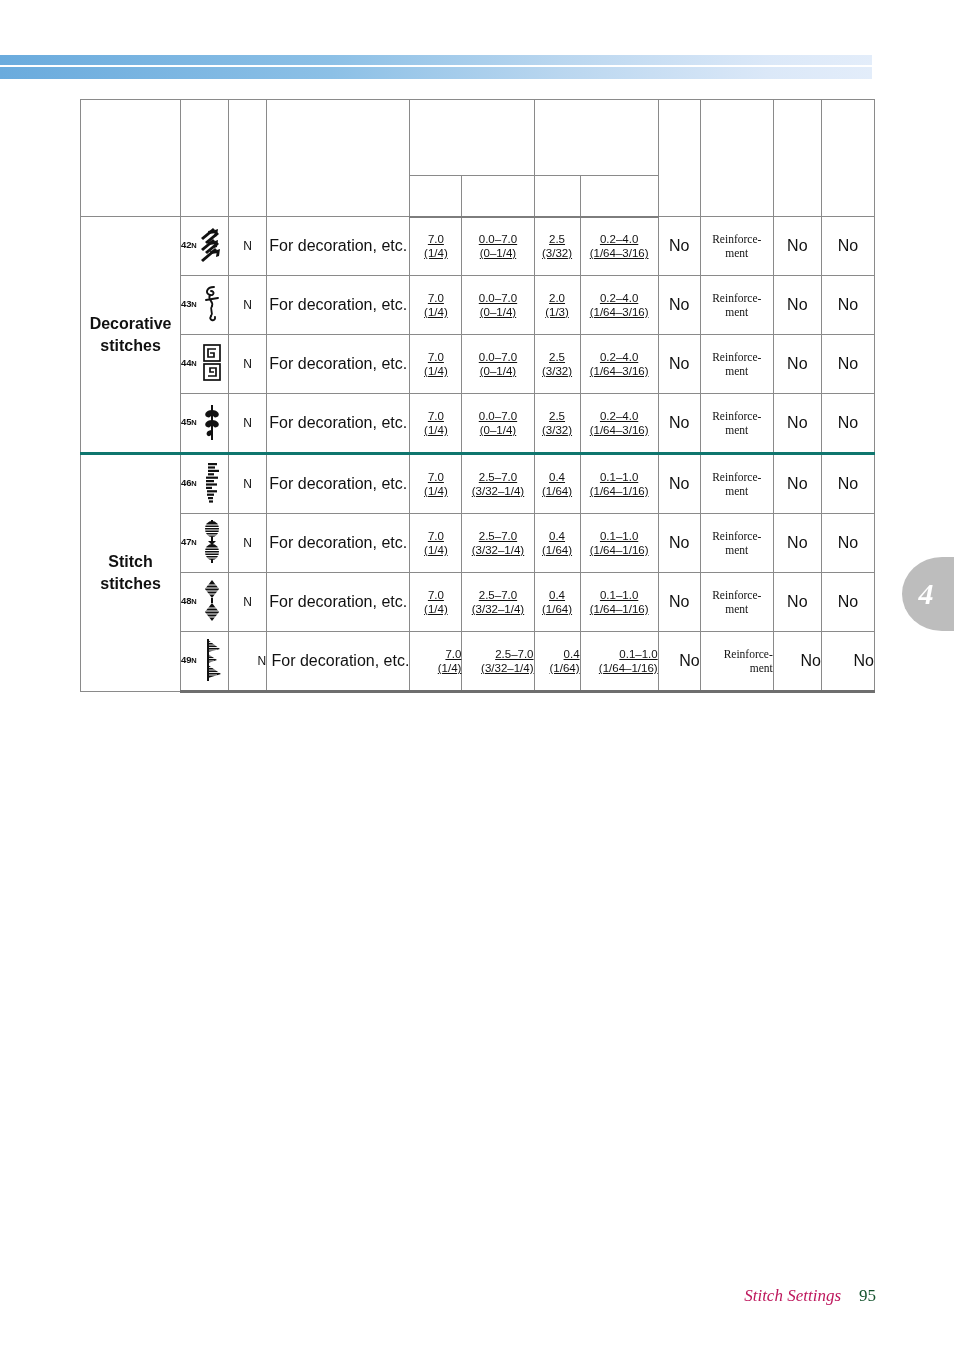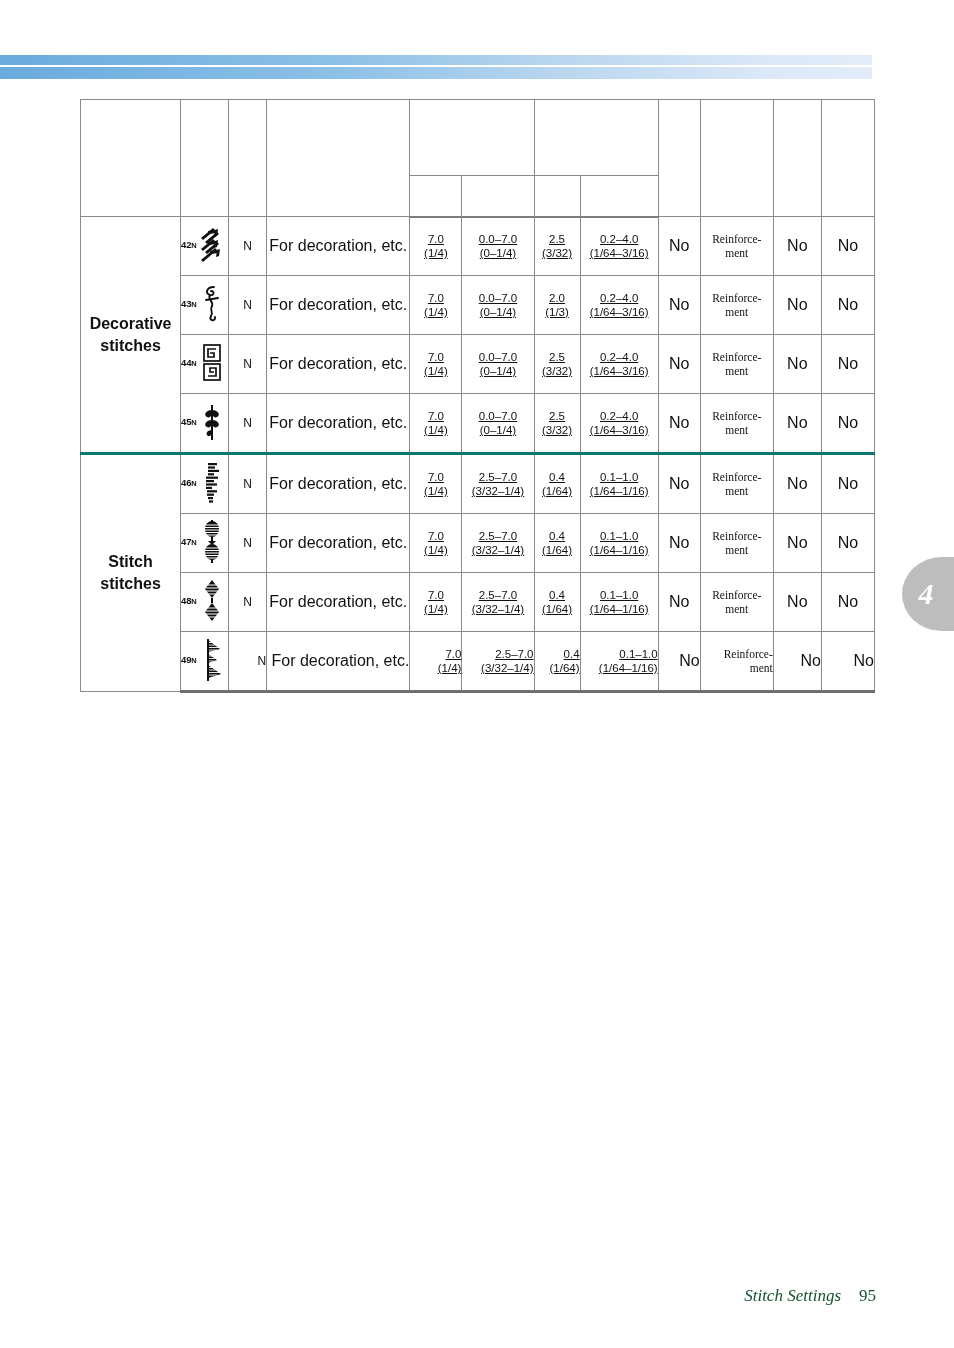--- a/index.html
+++ b/index.html
@@ -168,21 +168,21 @@
     position: absolute;
     left: 0;
     top: 1286px;
     width: 876px;
     text-align: right;
     font-family: "Liberation Serif", serif;
   }
   .footer .chap {
     font-style: italic;
     font-size: 17px;
-    color: #14532d;
+    color: #be185d;
   }
   .footer .pg {
     font-size: 17px;
     color: #14532d;
     margin-left: 14px;
   }
 </style>
 </head>
 <body>
 

